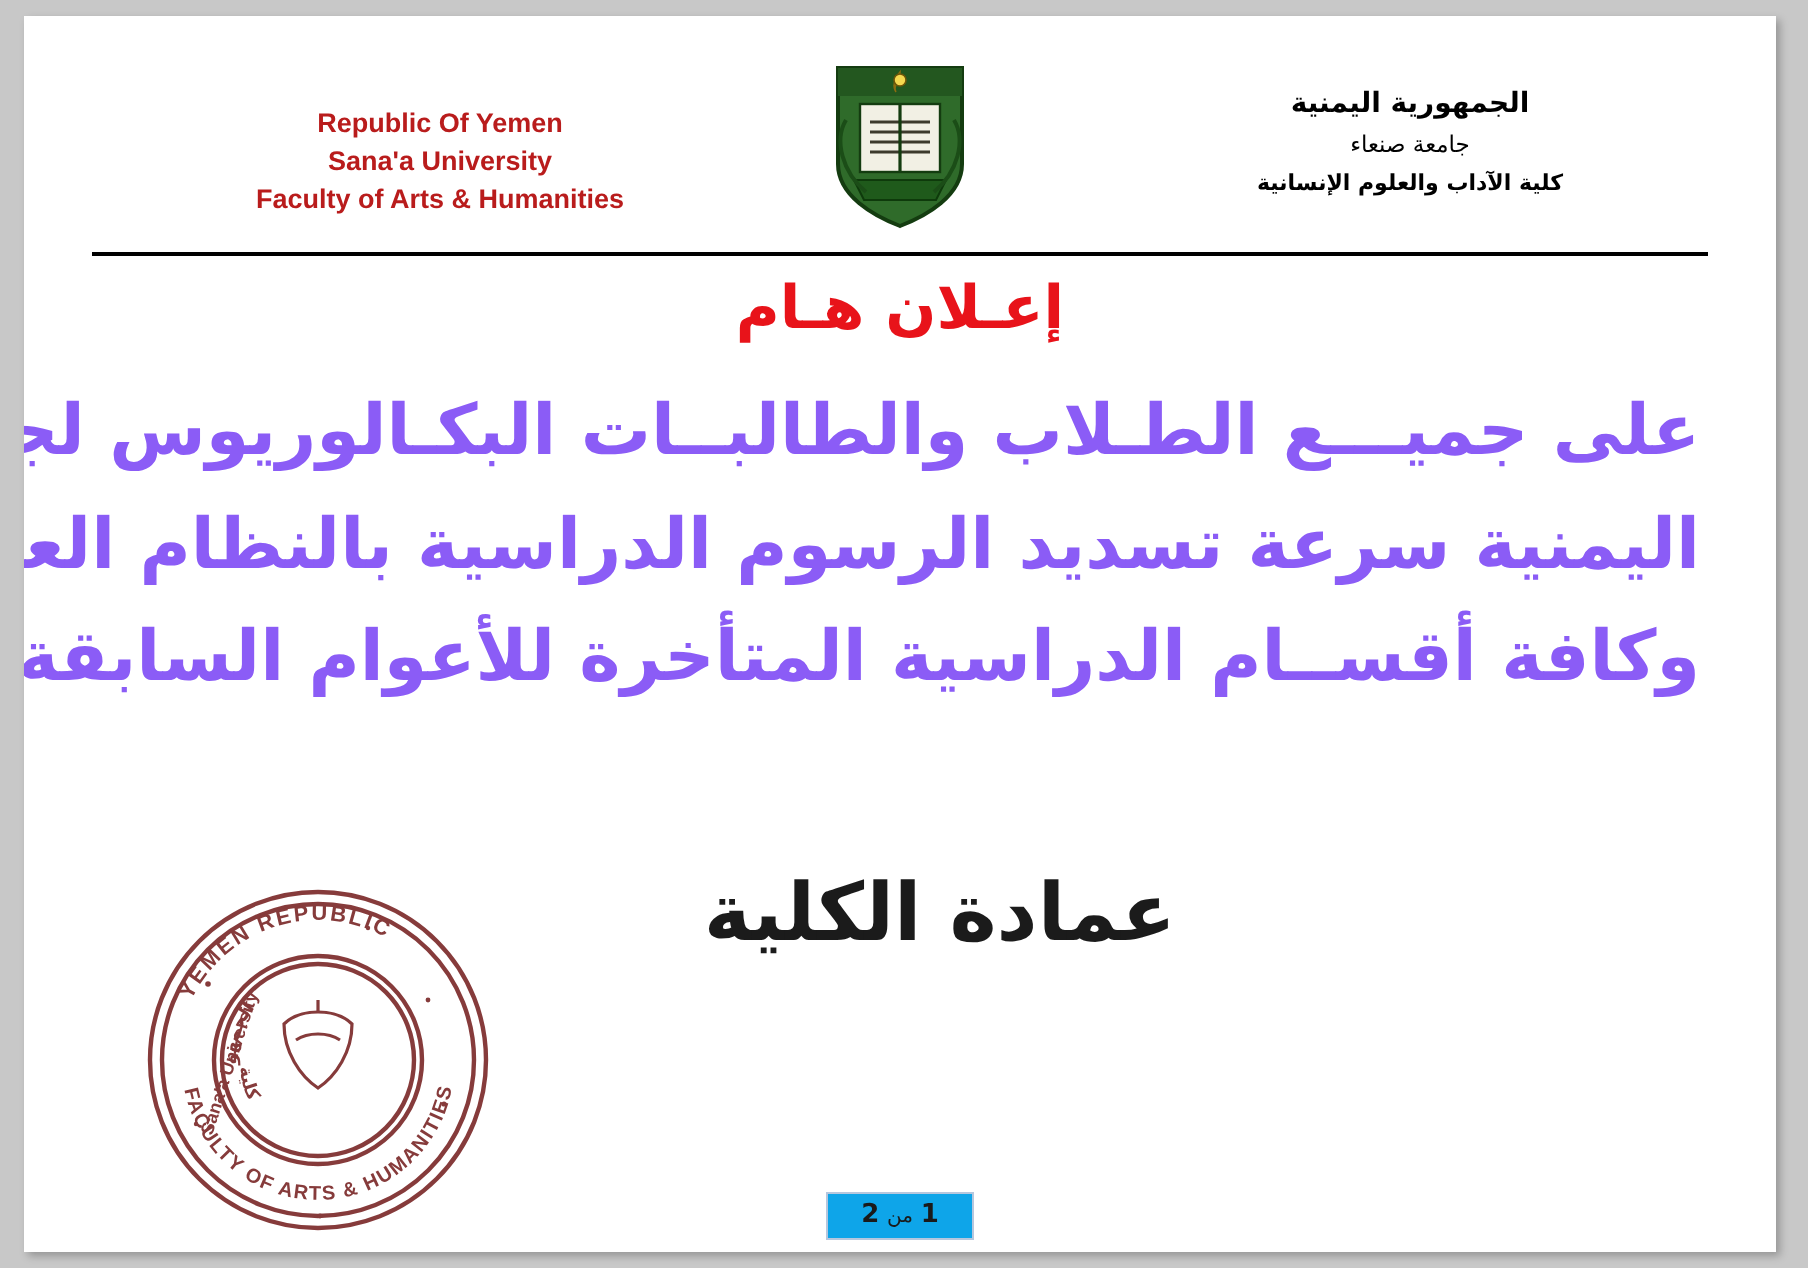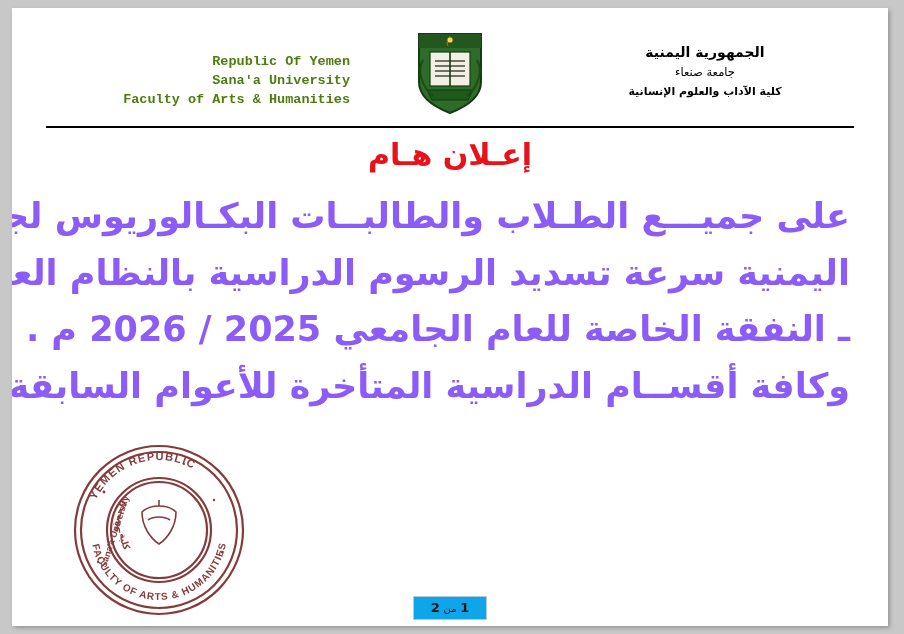--- a/index.html
+++ b/index.html
@@ -30,25 +30,25 @@
   .header {
     position: relative;
     height: 82px;
   }
 
   .header-left {
     position: absolute;
     left: 78px;
     top: 44px;
     width: 260px;
-    text-align: right;
-    font-family: Liberation Mono, monospace;
+    text-align: center;
+    font-family: Liberation Sans, sans-serif;
     font-weight: bold;
     font-size: 13.5px;
-    color: #4d7c0f;
+    color: #b91c1c;
     line-height: 1.42;
   }
 
   .header-right {
     position: absolute;
     right: 58px;
     top: 34px;
     width: 250px;
     text-align: center;
     direction: rtl;
@@ -216,25 +216,25 @@
   </div>
 
   <div class="divider"></div>
 
   <div class="body-wrap">
     <div class="title">إعـلان هـام</div>
 
     <div class="para">
       <span class="ln l1">على جميـــع الطـلاب والطالبــات البكـالوريوس لجميــع أقســام</span>
       <span class="ln l2">اليمنية سرعة تسديد الرسوم الدراسية بالنظام العام ـ الموازي</span>
-      <span class="ln l3">ـ النفقة الخاصة للعام الجامعي 2025 / 2026 م .</span>
       <span class="ln l4">وكافة أقســام الدراسية المتأخرة للأعوام السابقة .</span>
     </div>
   </div>
 
+  <div class="signature">عمادة الكلية</div>
 
   <div class="stamp">
     <svg width="190" height="180" viewBox="0 0 190 180" xmlns="http://www.w3.org/2000/svg">
       <g fill="none" stroke="#7c2b2b" stroke-width="2.2">
         <circle cx="95" cy="90" r="84"></circle>
         <circle cx="95" cy="90" r="78"></circle>
         <circle cx="95" cy="90" r="52"></circle>
         <circle cx="95" cy="90" r="48"></circle>
       </g>
 

